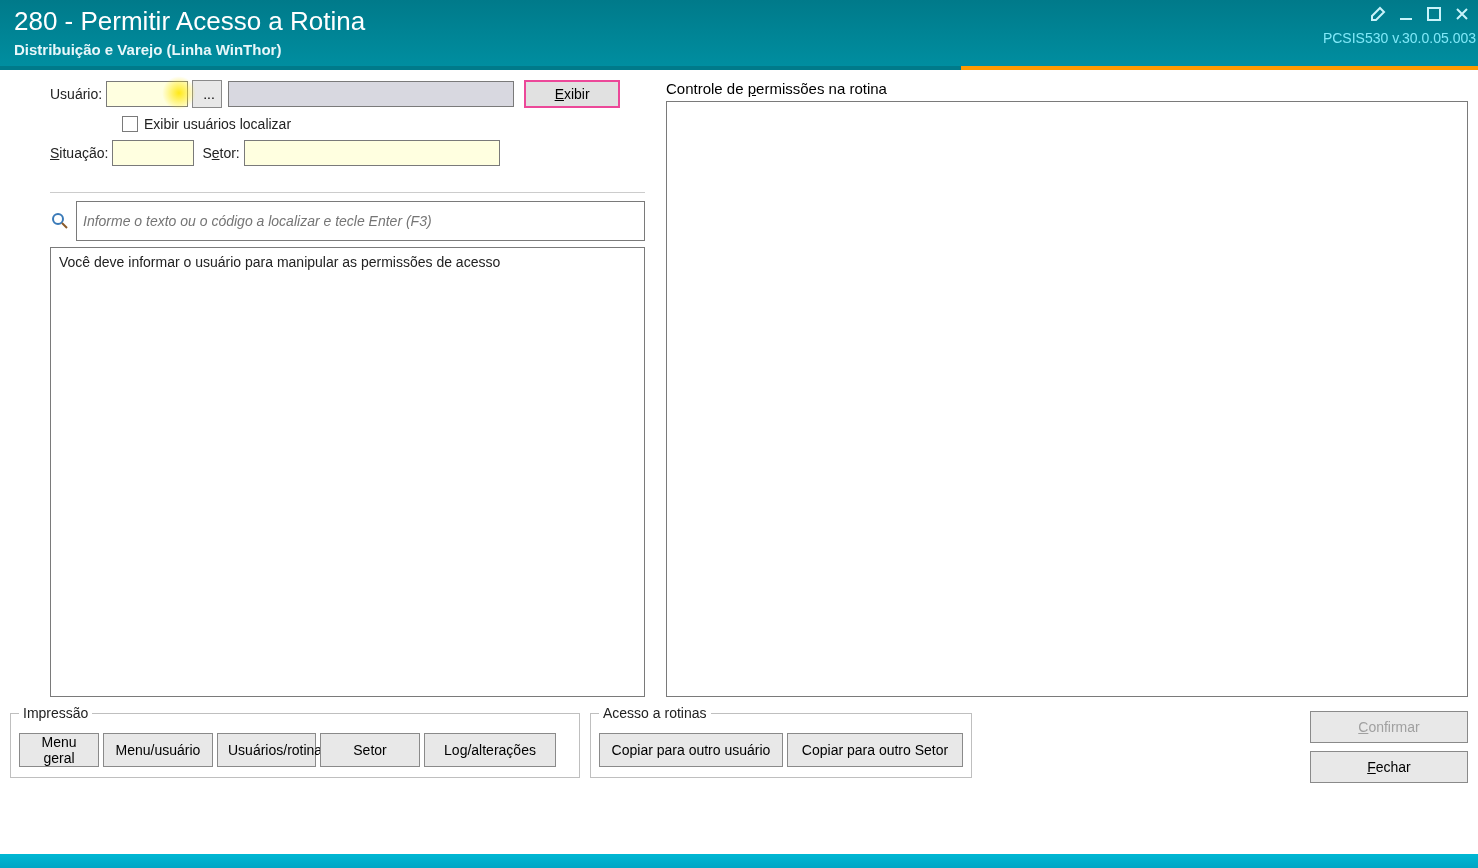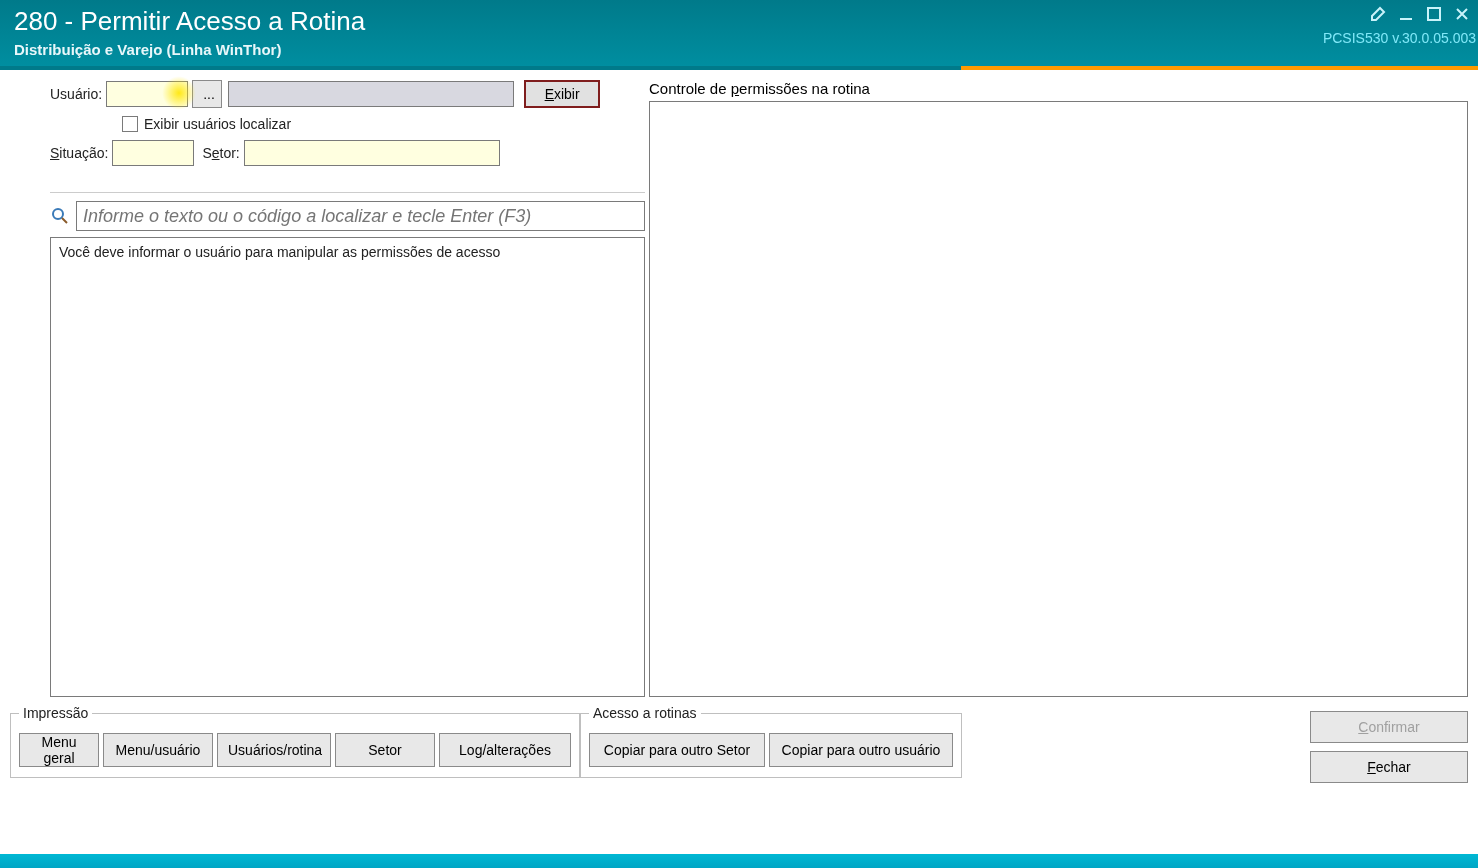--- a/index.html
+++ b/index.html
@@ -20,21 +20,21 @@
 
 .accent { height: 4px; background: linear-gradient(to right, #007a8a 0%, #007a8a 65%, #ff9a00 65%, #ff9a00 100%); }
 
 .body-area {
   display: flex;
   flex-direction: column;
   height: calc(868px - 66px - 18px);
   padding: 10px 10px 6px 10px;
 }
 
-.top-row { display: flex; gap: 4px; padding-left: 40px; }
+.top-row { display: flex; gap: 21px; padding-left: 40px; }
 
 .left-col { width: 595px; display: flex; flex-direction: column; }
 .right-col { flex: 1; display: flex; flex-direction: column; }
 
 .row { display: flex; align-items: center; margin-bottom: 8px; }
 .lbl { font-size: 14px; color: #222; }
 .underline { text-decoration: underline; }
 
 .input-yellow {
   background: #ffffe0;
@@ -52,53 +52,53 @@
 }
 
 .btn {
   background: #e8e8e8;
   border: 1px solid #8a8a8a;
   height: 28px;
   font-size: 14px;
   cursor: pointer;
   padding: 0 10px;
 }
-.btn-exibir { width: 76px; border: 2px solid #7f1d1d; background: #e1e1e1; }
+.btn-exibir { width: 96px; border: 2px solid #ec4899; background: #e1e1e1; }
 .btn-ellipsis { width: 30px; }
 
 .checkbox {
   width: 16px; height: 16px; border: 1px solid #7a7a7a; background: #fff; margin-right: 6px; display:inline-block;
 }
 
 .search-row { display:flex; align-items:center; margin-top: 18px; border-top: 1px solid #ccc; padding-top: 8px;}
 .search-icon { width: 20px; height: 20px; margin-right: 6px; }
 .search-input {
   flex: 1;
   border: 1px solid #7a7a7a;
-  height: 30px;
+  height: 40px;
   padding: 2px 6px;
-  font-size: 18px;
+  font-size: 14px;
   font-style: italic;
   color: #7a7a7a;
 }
 
 .list-panel {
   margin-top: 6px;
   border: 1px solid #7a7a7a;
   flex: 1;
   padding: 6px 8px;
   font-size: 14px;
   color: #222;
   min-height: 440px;
 }
 
 .right-label { font-size: 15px; margin-bottom: 4px; }
 .right-panel { border: 1px solid #7a7a7a; flex: 1; min-height: 596px; }
 
-.bottom-area { display: flex; margin-top: 8px; align-items: flex-start; }
+.bottom-area { display: flex; gap: 10px; margin-top: 8px; align-items: flex-start; }
 
 fieldset {
   border: 1px solid #bfbfbf;
   padding: 12px 8px 10px 8px;
   position: relative;
 }
 fieldset legend { font-size: 14px; padding: 0 4px; color: #222; }
 .fs-impressao { width: 570px; }
 .fs-acesso { width: 380px; }
 
@@ -197,31 +197,31 @@
     </div>
 
   </div>
 
   <div class="bottom-area">
     <fieldset class="fs-impressao">
       <legend>Impressão</legend>
       <div class="btn-grid">
         <button class="btn" style="width:80px;">Menu geral</button>
         <button class="btn" style="width:110px;">Menu/usuário</button>
-        <button class="btn" style="width:114px;">Usuários/rotina</button>
+        <button class="btn" style="width:99px;">Usuários/rotina</button>
         <button class="btn" style="width:100px;">Setor</button>
         <button class="btn" style="width:132px;">Log/alterações</button>
       </div>
     </fieldset>
 
     <fieldset class="fs-acesso">
       <legend>Acesso a rotinas</legend>
       <div class="btn-grid">
+        <button class="btn" style="width:184px;">Copiar para outro usuário</button>
         <button class="btn" style="width:176px;">Copiar para outro Setor</button>
-        <button class="btn" style="width:184px;">Copiar para outro usuário</button>
       </div>
     </fieldset>
 
     <div class="confirm-col">
       <button class="btn btn-disabled"><span class="underline">C</span>onfirmar</button>
       <button class="btn"><span class="underline">F</span>echar</button>
     </div>
   </div>
 </div>
 

